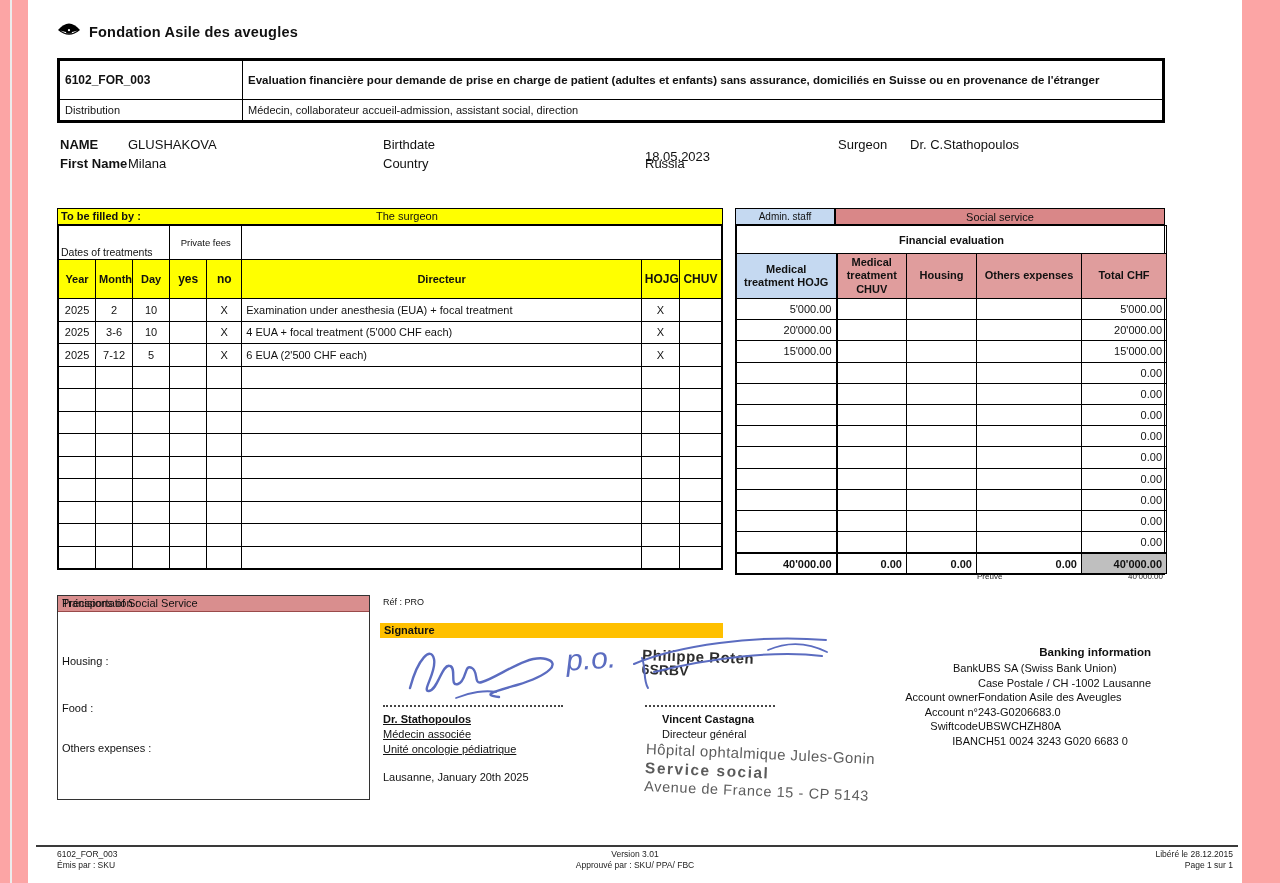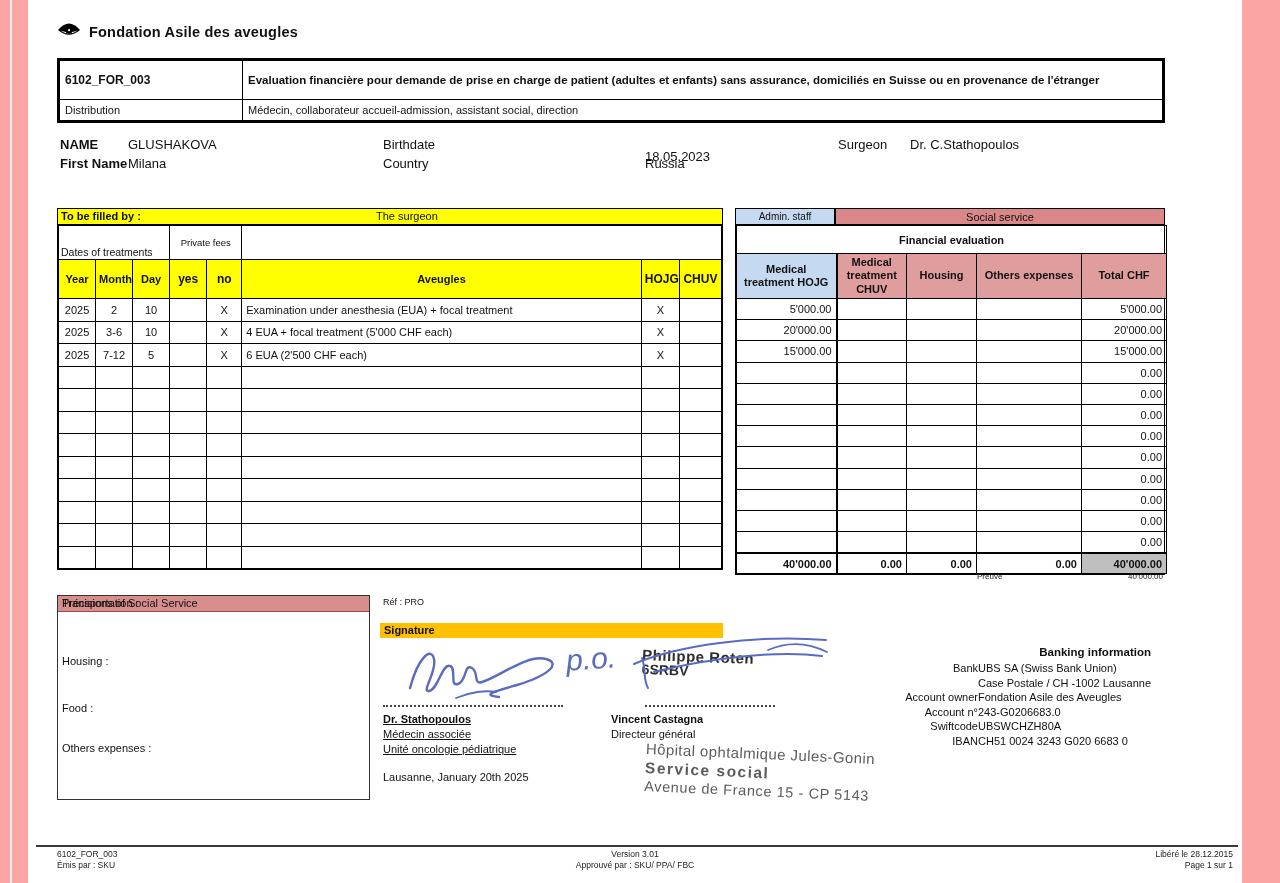--- a/index.html
+++ b/index.html
@@ -168,21 +168,21 @@
           <td colspan="3" class="datescell">Dates of treatments</td>
           <td colspan="2" class="pfees">Private fees</td>
           <td colspan="3"></td>
         </tr>
         <tr class="hdr">
           <th class="yel">Year</th>
           <th class="yel">Month</th>
           <th class="yel">Day</th>
           <th class="yel small-h">yes</th>
           <th class="yel small-h">no</th>
-          <th class="yel">Aveugles</th>
+          <th class="yel">Directeur</th>
           <th class="yel small-h">HOJG</th>
           <th class="yel small-h">CHUV</th>
         </tr>
         </tbody>
           <tbody>
 
             <tr>
               <td class="c">2025</td>
               <td class="c">2</td>
               <td class="c">10</td>
@@ -490,21 +490,21 @@
 
     <div class="dots" style="left:355px;top:705px;width:180px;"></div>
     <div class="dots" style="left:617px;top:705px;width:130px;"></div>
 
     <div class="sigtxt" style="left:355px;top:712px;text-decoration:underline;">
       <div class="b">Dr. Stathopoulos</div>
       <div>Médecin associée</div>
       <div>Unité oncologie pédiatrique</div>
     </div>
     <div class="sigtxt" style="left:355px;top:770px;">Lausanne, January 20th 2025</div>
-    <div class="sigtxt" style="left:583px;top:712px;">
+    <div class="sigtxt" style="left:634px;top:712px;">
       <div class="b">Vincent Castagna</div>
       <div>Directeur général</div>
     </div>
 
     <div class="stamp2">
       <div class="s1">Hôpital ophtalmique Jules-Gonin</div>
       <div class="s2">Service social</div>
       <div class="s3">Avenue de France 15 - CP 5143</div>
       <div class="s4"></div>
     </div>

